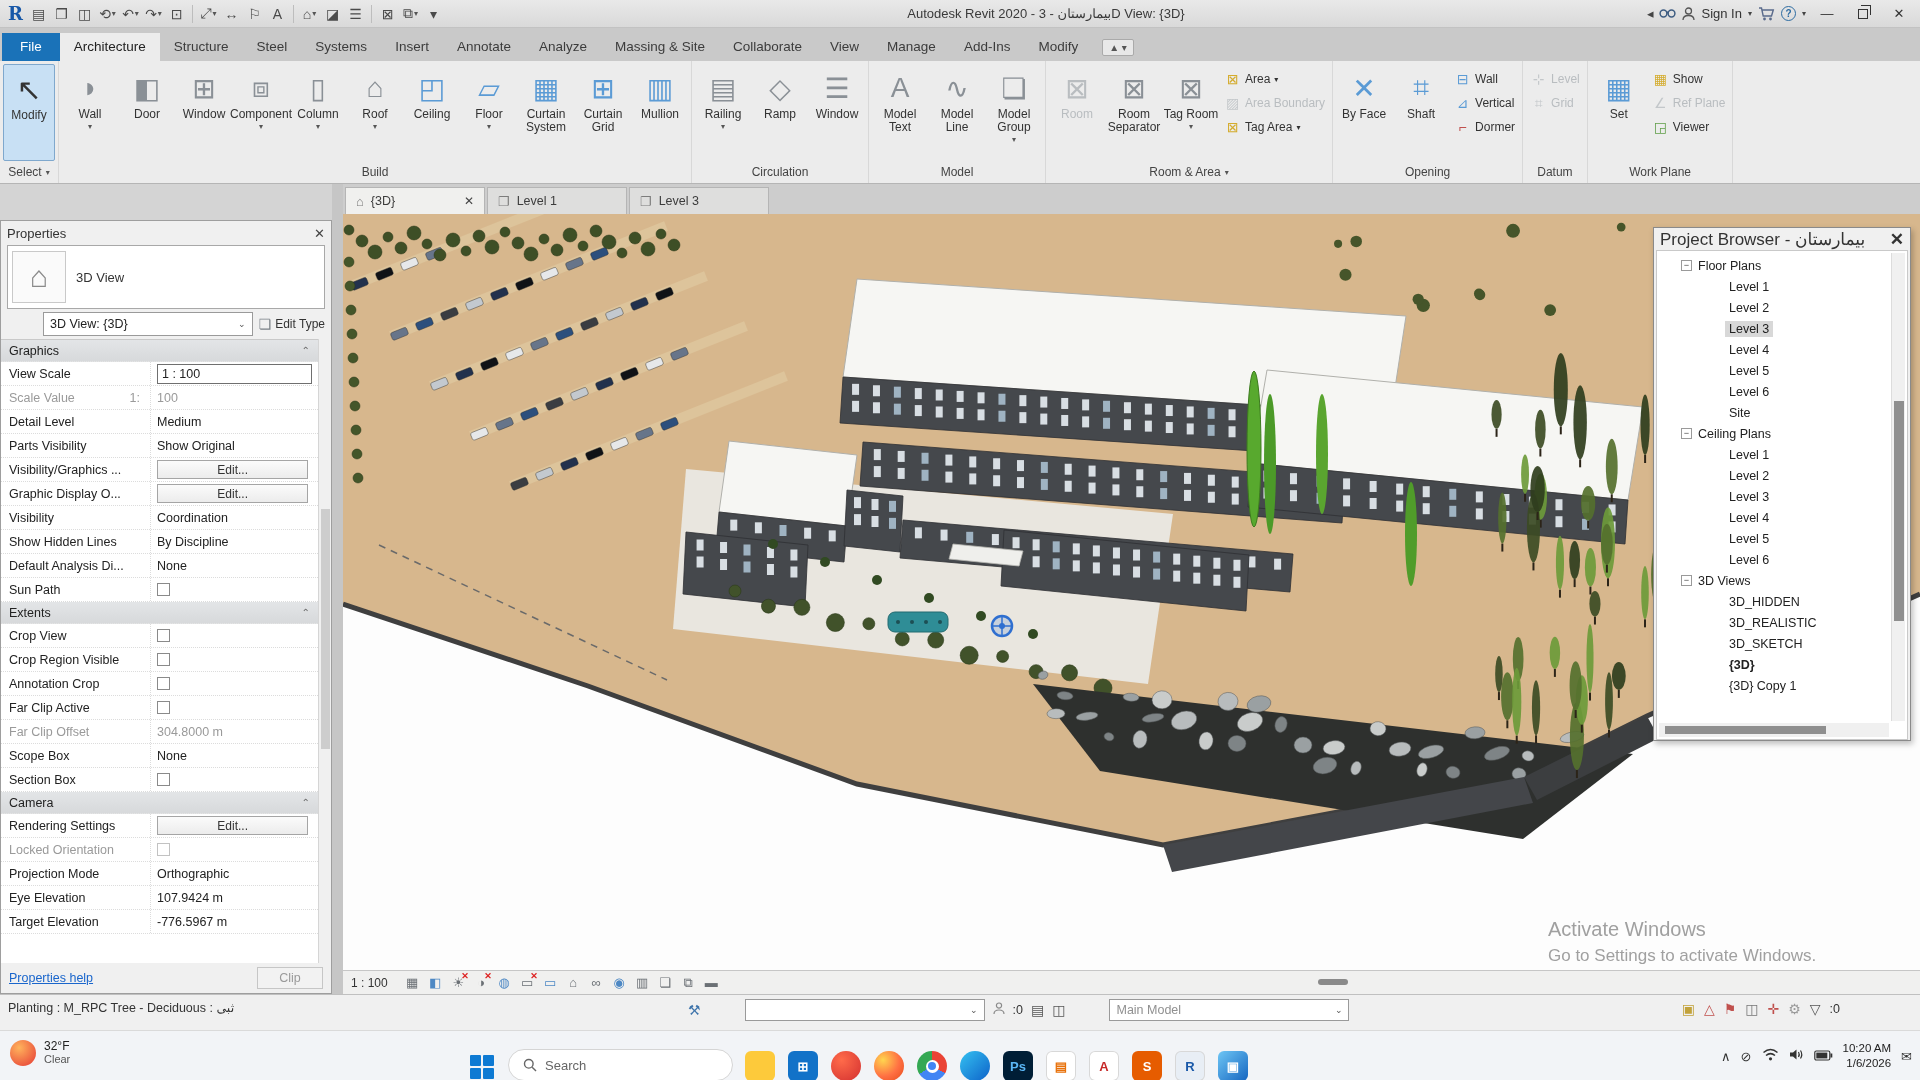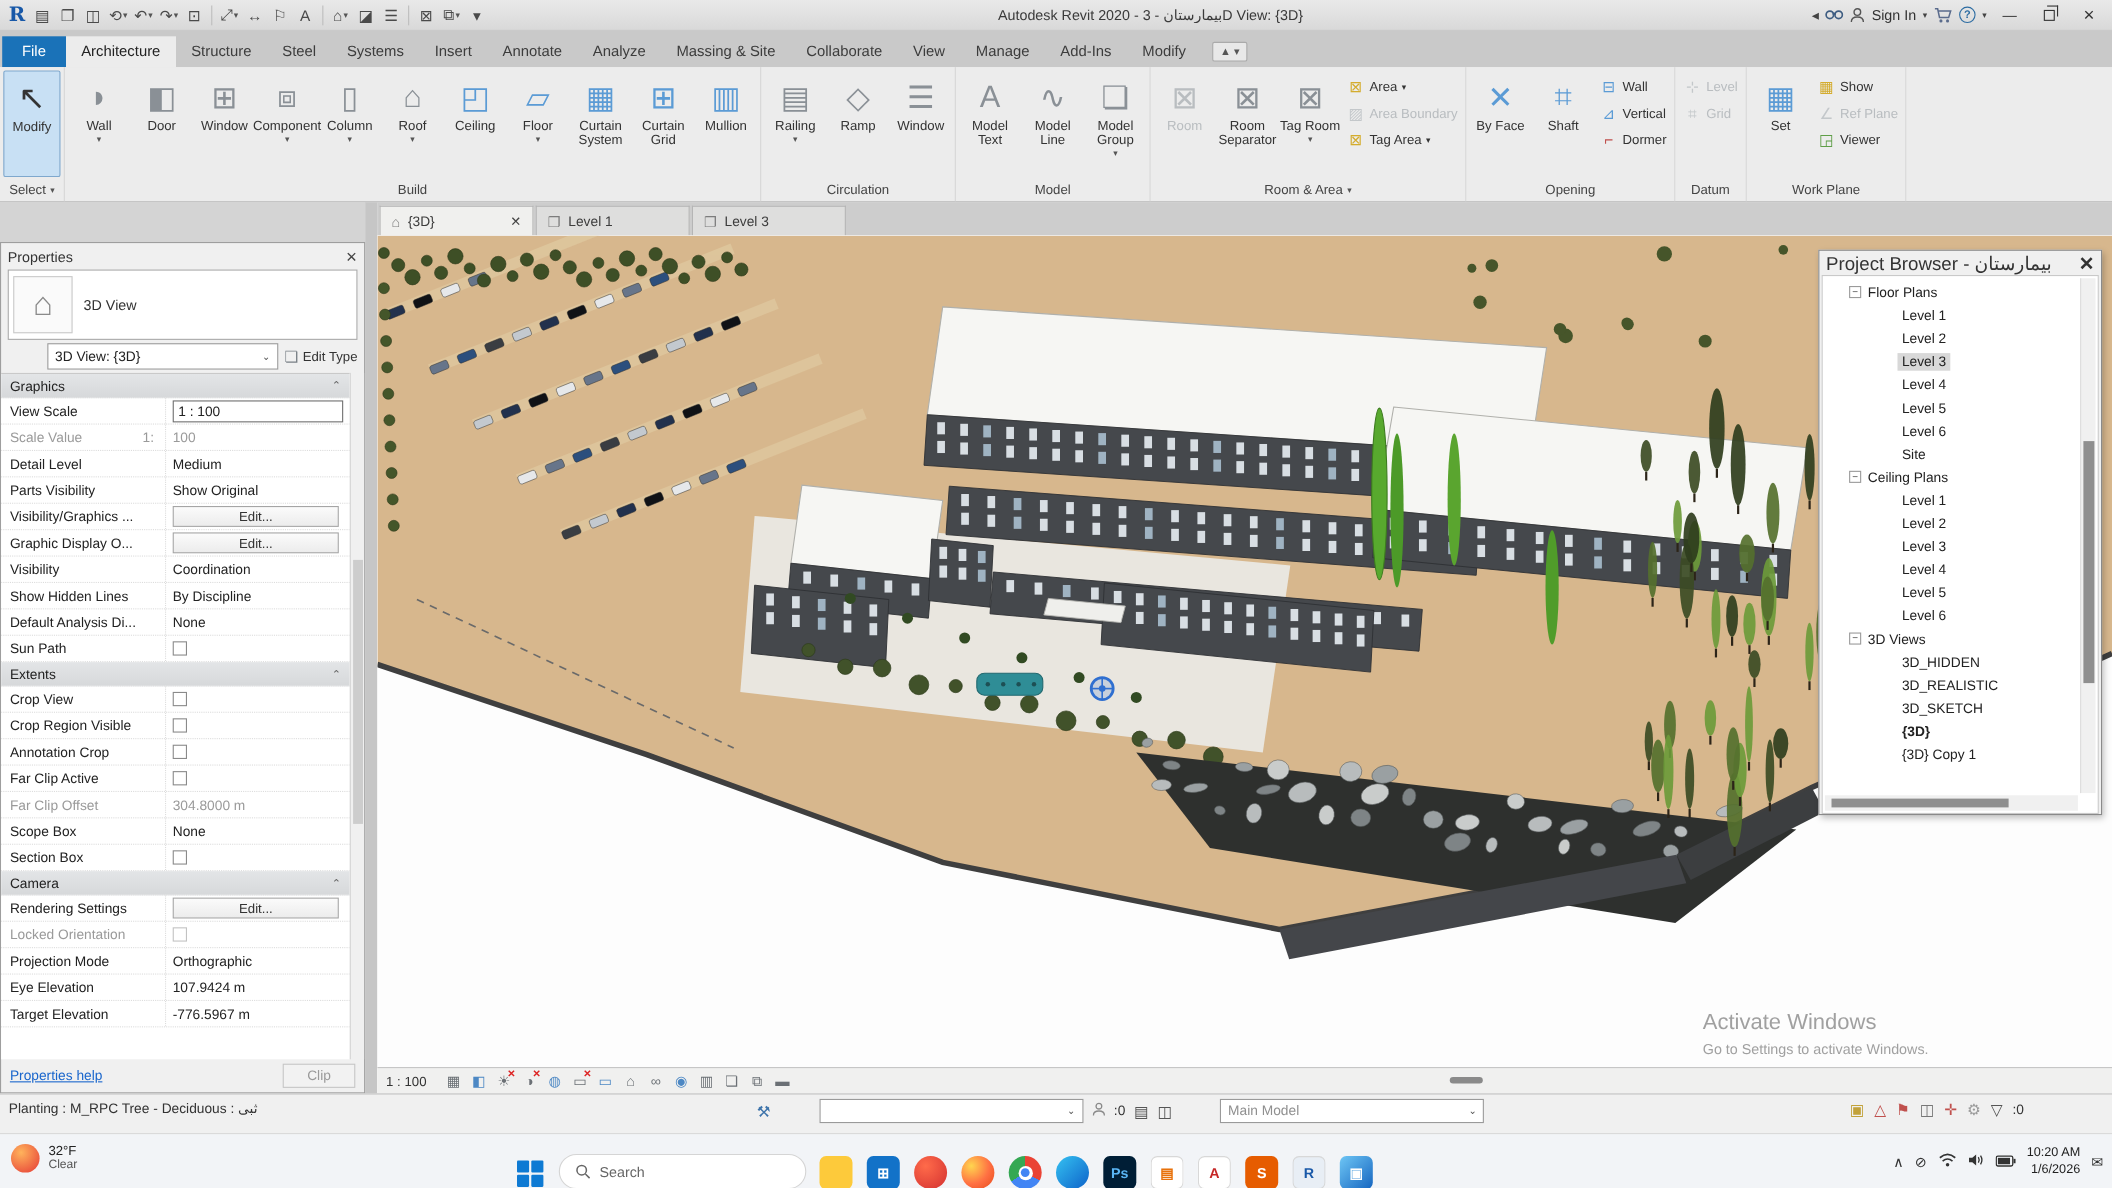--- a/index.html
+++ b/index.html
@@ -86,21 +86,21 @@
 
   .canvascol { flex:1; display:flex; flex-direction:column; min-width:0; }
   .viewtabs { height:30px; background:#cdcdcd; display:flex; align-items:flex-end; padding-left:2px; gap:2px; }
   .vtab { height:27px; display:flex; align-items:center; gap:7px; padding:0 10px; font-size:12.5px; color:#3c3c3c; background:#dededd; border:1px solid #b5b5b5; border-bottom:none; min-width:140px; }
   .vtab.active { background:#f0f0ee; }
   .vtab .vic { font-size:13px; color:#7c7c7c; }
   .vtab .vx { margin-left:auto; font-size:12px; color:#444; }
   .canvas { flex:1; position:relative; background:#fdfdfd; overflow:hidden; }
   .canvas svg { position:absolute; left:0; top:0; }
   .watermark { position:absolute; left:1205px; top:704px; color:rgba(128,128,128,.75); font-size:20px; pointer-events:none; }
-  .watermark2 { position:absolute; left:1205px; top:732px; color:rgba(128,128,128,.75); font-size:13px; pointer-events:none; }
+  .watermark2 { position:absolute; left:1205px; top:732px; color:rgba(128,128,128,.75); font-size:17px; pointer-events:none; }
   .vcb { position:absolute; left:0; right:0; bottom:0; height:24px; background:#f0f0ef; border-top:1px solid #c6c6c6; display:flex; align-items:center; padding:0 8px; gap:5px; }
   .vcb .scale { font-size:12px; color:#333; margin-right:10px; }
   .vcbi { position:relative; width:19px; height:19px; display:inline-flex; align-items:center; justify-content:center; font-size:13px; color:#6b7075; }
   .vcbi .redx { position:absolute; right:-1px; top:-2px; color:#d22; font-size:9px; font-weight:bold; }
   .hthumb { position:absolute; left:975px; bottom:9px; width:30px; height:6px; background:#8a8a8a; border-radius:3px; }
 
   
   .pbrowser { position:absolute; left:1653px; top:227px; width:258px; height:514px; background:#f0f0f0; border:1px solid #8a8a8a; box-shadow:2px 3px 6px rgba(0,0,0,.25); display:flex; flex-direction:column; z-index:50; }
   .pb-head { height:22px; display:flex; align-items:center; padding:0 6px; font-size:17px; color:#333; }
   .pb-head .x { margin-left:auto; font-weight:bold; }

